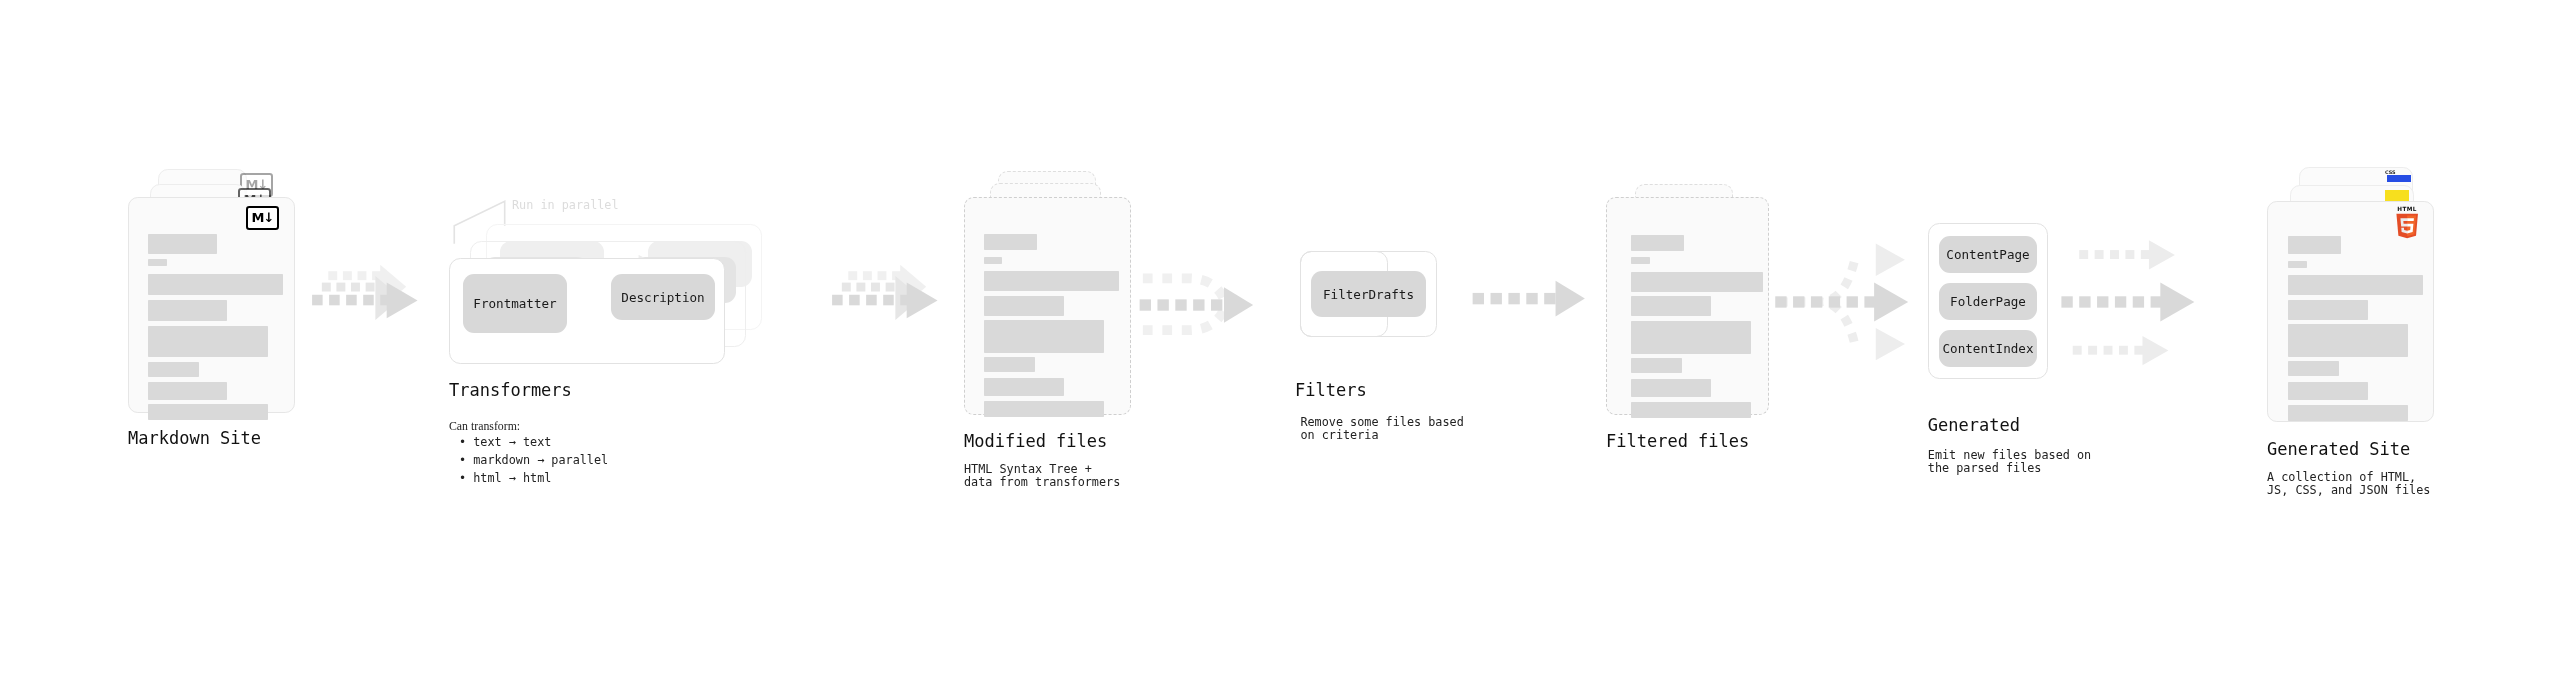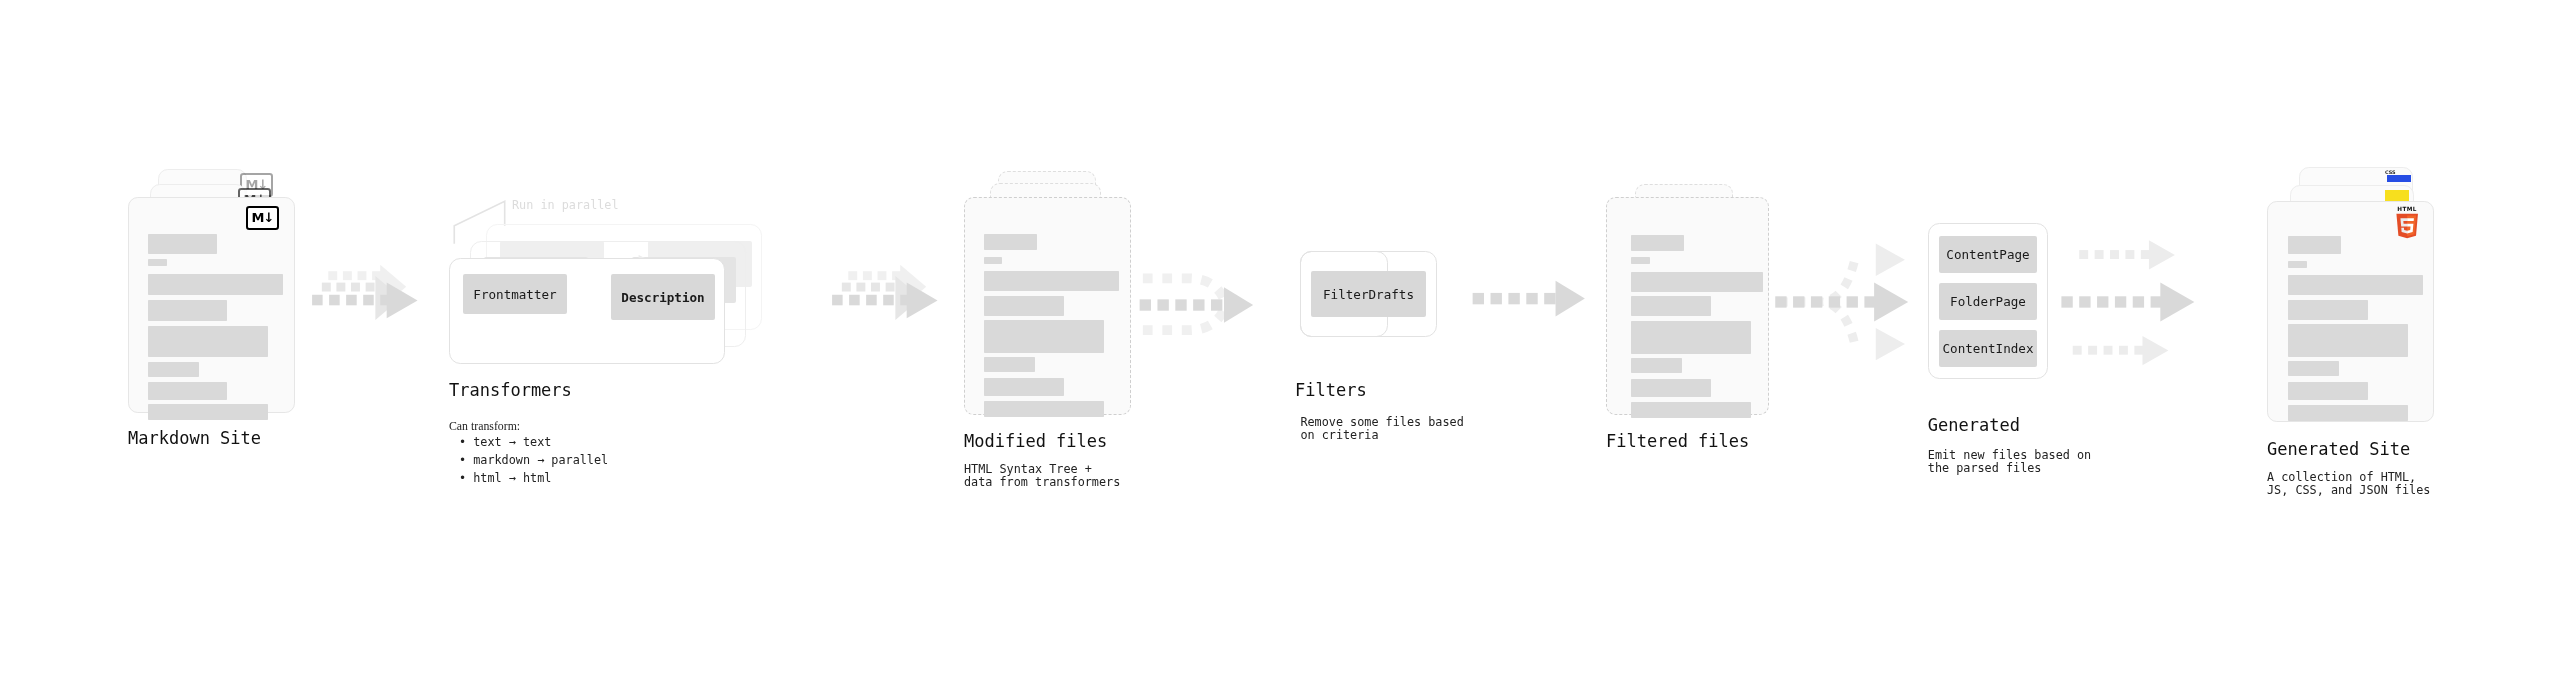--- a/index.html
+++ b/index.html
@@ -74,21 +74,21 @@
     border-radius:11.4px;
     background:#ffffff;
     box-sizing:border-box;
   }
   .group.g2{border-color:#eeeeee;background:transparent;}
   .group.g3{border-color:#f4f4f4;background:transparent;}
 
   .chip{
     position:absolute;
     background:#d8d8d8;
-    border-radius:2px;
+    border-radius:11px;
     display:flex;align-items:center;justify-content:center;
     font-family:"DejaVu Sans Mono","Liberation Mono",monospace;
     font-size:12.6px;color:#1a1a1a;
     box-sizing:border-box;
     white-space:nowrap;
   }
   .chip.l2{background:#e4e4e4;color:transparent;}
   .chip.l3{background:#efefef;color:transparent;}
 
   .runlabel{
@@ -188,24 +188,24 @@
         <line x1="10" y1="42" x2="60" y2="42"></line>
           <polygon points="60,35 74,42 60,49"></polygon>
       </g>
       <g stroke="#d9d9d9" stroke-width="2.2" fill="#d9d9d9">
         <line x1="2" y1="62" x2="54" y2="62"></line>
           <polygon points="54,54 70,62 54,70"></polygon>
       </g>
     </svg>
 
     <div class="group" style="left:26px;top:258px;width:276px;height:106px;"></div>
-    <div class="chip" style="left:40px;top:274px;width:104px;height:40px;">
+    <div class="chip" style="left:40px;top:274px;width:104px;height:59px;">
       <span>Frontmatter</span>
     </div>
-    <div class="chip" style="left:188px;top:274px;width:104px;height:46px;font-weight:bold;">
+    <div class="chip" style="left:188px;top:274px;width:104px;height:46px;">
       <span>Description</span>
     </div>
 
     <div class="caption" style="left:26px;top:380px;">Transformers</div>
     <div class="subcaption" style="left:26px;top:420px;font-family:Liberation Serif, serif;">Can transform:</div>
     <div class="subcaption" style="left:36px;top:436px;">• text → text</div>
     <div class="subcaption" style="left:36px;top:454px;">• markdown → parallel</div>
     <div class="subcaption" style="left:36px;top:472px;">• html → html</div>
   </div>
 

